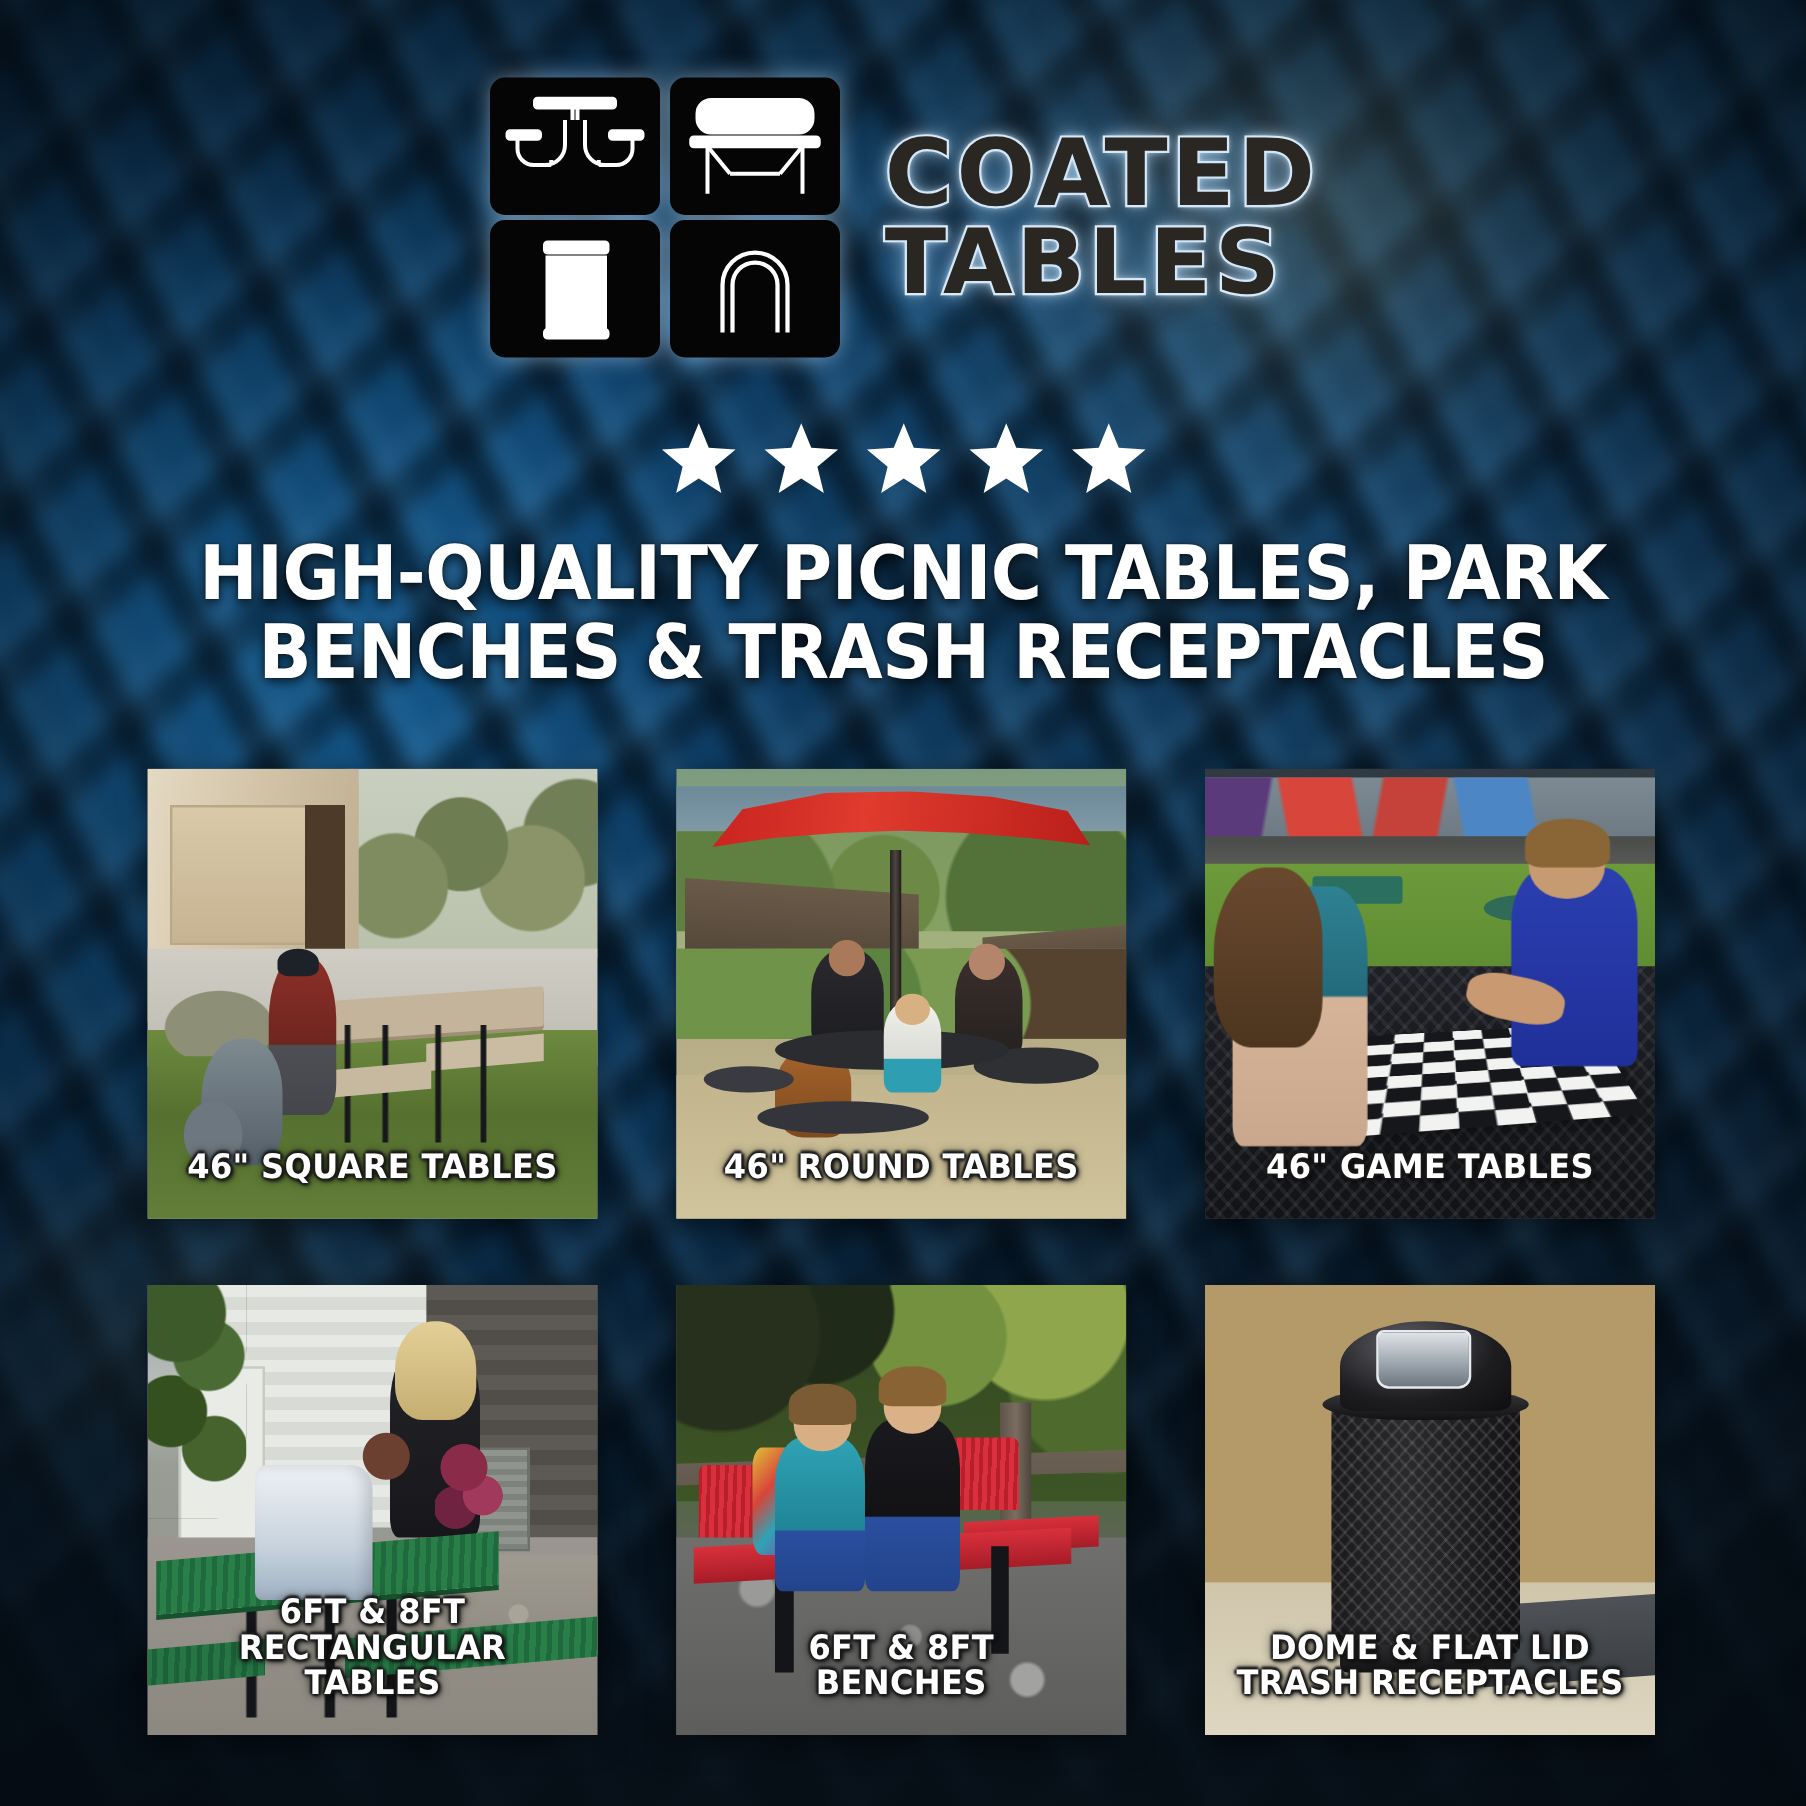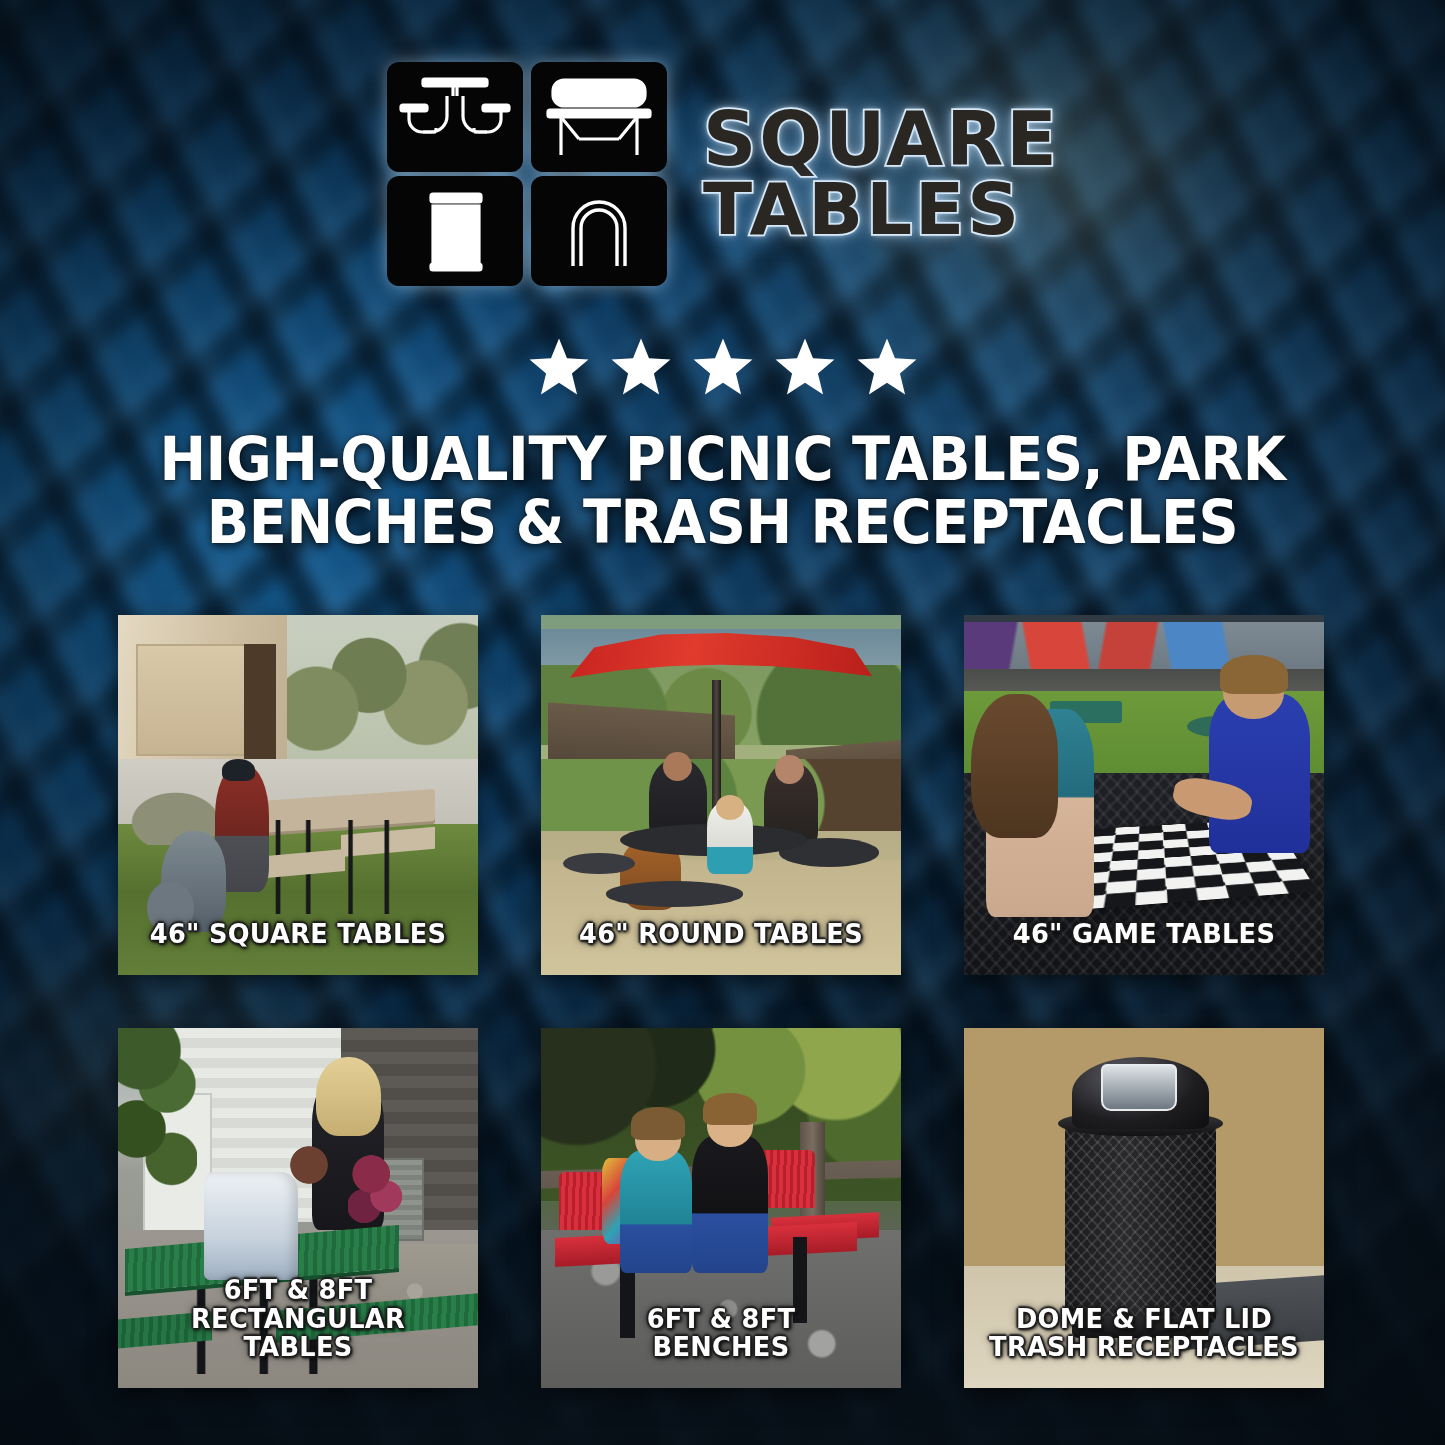--- a/index.html
+++ b/index.html
@@ -390,21 +390,21 @@
         </g>
 
         <g stroke="#ffffff" stroke-width="3.4" fill="none">
           <path d="M188 206 v-38 a26 26 0 0 1 52 0 v38"></path>
           <path d="M196 206 v-38 a18 18 0 0 1 36 0 v38"></path>
         </g>
       </svg>
     </div>
 
     <div class="logo-words">
-      <div class="logo-word w1">SQUARE</div>
+      <div class="logo-word w1">COATED</div>
       <div class="logo-word w2">TABLES</div>
     </div>
   </div>
 
   <div class="stars">
     <svg class="star" viewBox="0 0 24 24">
         <polygon fill="#ffffff" points="12,1 15.1,8.6 23.4,9.1 17,14.5 19,22.6 12,18.1 5,22.6 7,14.5 0.6,9.1 8.9,8.6"></polygon>
       </svg>
     <svg class="star" viewBox="0 0 24 24">
         <polygon fill="#ffffff" points="12,1 15.1,8.6 23.4,9.1 17,14.5 19,22.6 12,18.1 5,22.6 7,14.5 0.6,9.1 8.9,8.6"></polygon>

